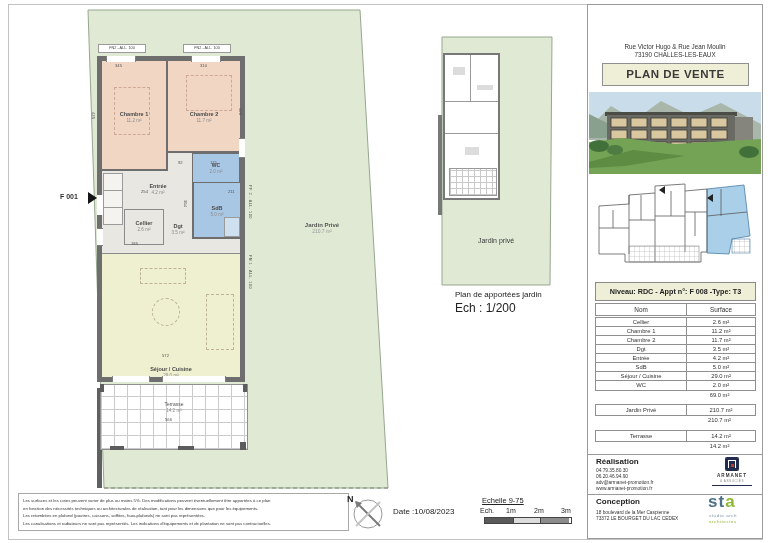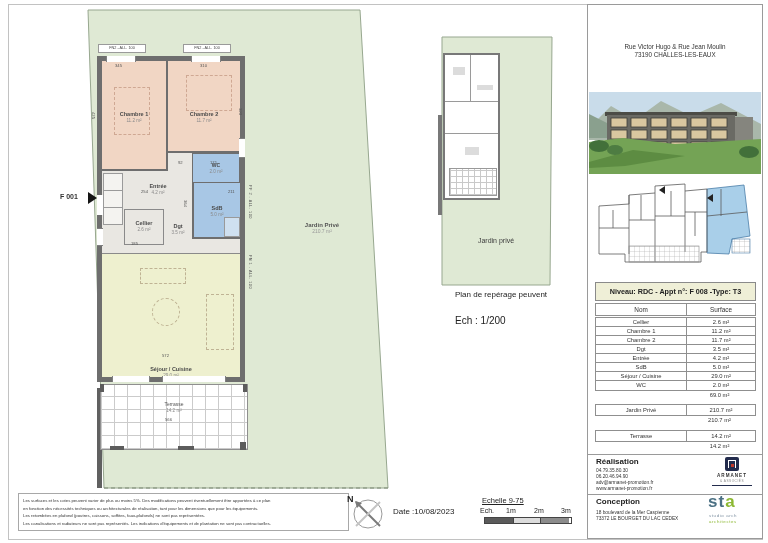--- a/index.html
+++ b/index.html
@@ -36,21 +36,21 @@
   .jardin-label .l2{font-size:5px;color:#999;}
   
   .mini-plan{position:absolute;left:443px;top:53px;width:57px;height:147px;background:#fff;
              border:2px solid #787878;box-sizing:border-box;}
   .mini-line{position:absolute;background:#9a9a9a;}
   .mini-hatch{position:absolute;left:4px;bottom:2px;width:46px;height:26px;background:#fff;border:1px solid #999;
               background-image:repeating-linear-gradient(0deg,#c9c9c9 0 1px,transparent 1px 6px),
                                repeating-linear-gradient(90deg,#c9c9c9 0 1px,transparent 1px 6px);}
   .mini-jlabel{position:absolute;left:440px;top:237px;width:112px;text-align:center;font-size:7px;color:#3d3d3d;}
   .cap1{position:absolute;left:455px;top:290px;font-size:8px;color:#222;}
-  .cap2{position:absolute;left:455px;top:315px;font-size:10px;color:#222;}
+  .cap2{position:absolute;left:455px;top:301px;font-size:12px;color:#222;}
   
   .rcol{position:absolute;left:587px;top:4px;width:176px;height:535px;border:1px solid #9a9a9a;
         box-sizing:border-box;background:#fff;}
   .rtitle{position:absolute;width:100%;text-align:center;font-weight:bold;font-style:italic;font-size:9.5px;color:#222;}
   .raddr{position:absolute;width:100%;text-align:center;font-size:6.3px;color:#333;}
   .banner{position:absolute;left:14px;top:58px;width:145px;height:21px;background:#efefd7;border:1px solid #8f8f8f;
           text-align:center;line-height:21px;font-size:11.5px;font-weight:bold;color:#3a3a3a;letter-spacing:.5px;}
   .band{position:absolute;left:7px;top:277px;width:159px;height:17px;background:#efefd7;border:1px solid #8a8a8a;
         text-align:center;line-height:17px;font-size:7.2px;font-weight:bold;color:#222;}
   .trow{position:absolute;left:7px;width:159px;height:9px;border:1px solid #8f8f8f;display:flex;box-sizing:content-box;background:#fff;}
@@ -193,26 +193,27 @@
   <div class="mini-plan">
     <div class="mini-line" style="left:0;top:46px;width:100%;height:1px;"></div>
     <div class="mini-line" style="left:25px;top:0;width:1px;height:46px;"></div>
     <div class="mini-line" style="left:0;top:78px;width:100%;height:1px;"></div>
     <div class="mini-line" style="left:8px;top:12px;width:12px;height:8px;background:#dcdcdc;"></div>
     <div class="mini-line" style="left:32px;top:30px;width:16px;height:5px;background:#dcdcdc;"></div>
     <div class="mini-line" style="left:20px;top:92px;width:14px;height:8px;background:#dcdcdc;"></div>
     <div class="mini-hatch"></div>
   </div>
   <div class="mini-jlabel">Jardin privé</div>
-  <div class="cap1">Plan de repérage peuvent</div>
+  <div class="cap1">Plan de apportées jardin</div>
   <div class="cap2">Ech : 1/200</div>
 
   <div class="rcol">
     <div class="raddr" style="top:38px;">Rue Victor Hugo &amp; Rue Jean Moulin</div>
     <div class="raddr" style="top:46px;">73190 CHALLES-LES-EAUX</div>
+    <div class="banner">PLAN DE VENTE</div>
 
     <svg class="abs" style="left:1px;top:87px;" width="172" height="82">
       <rect x="0" y="0" width="172" height="46" fill="#c9dcea"></rect>
       <polygon points="0,36 22,14 46,28 72,9 102,24 132,11 172,32 172,48 0,48" fill="#a9b7aa"></polygon>
       <polygon points="0,46 0,22 20,32 42,46" fill="#8aa08e"></polygon>
       <rect x="16" y="20" width="132" height="4" fill="#4c4c46"></rect>
       <rect x="18" y="23" width="128" height="40" fill="#6a6a64"></rect>
       <rect x="146" y="25" width="18" height="38" fill="#85857e"></rect>
       <g fill="#d9c7a0" stroke="#3e3e38" stroke-width="0.8">
         <rect x="22" y="26" width="16" height="9"></rect>

